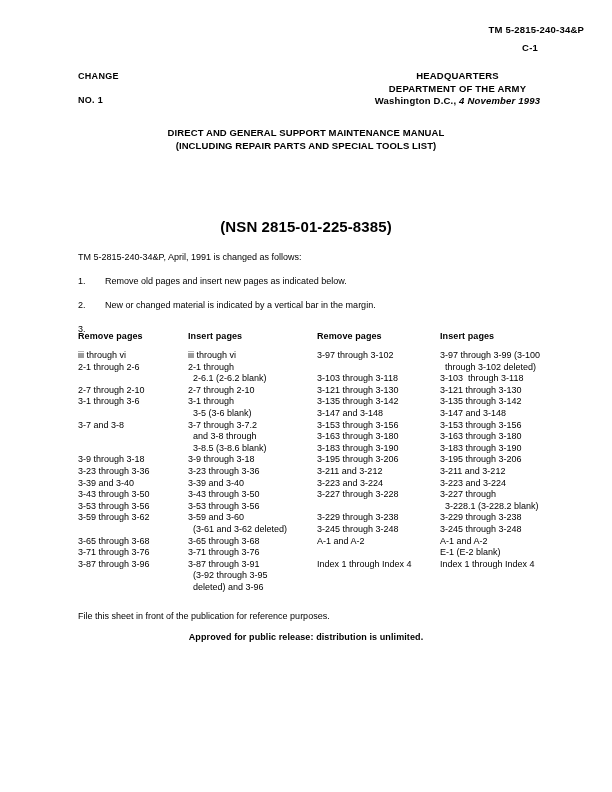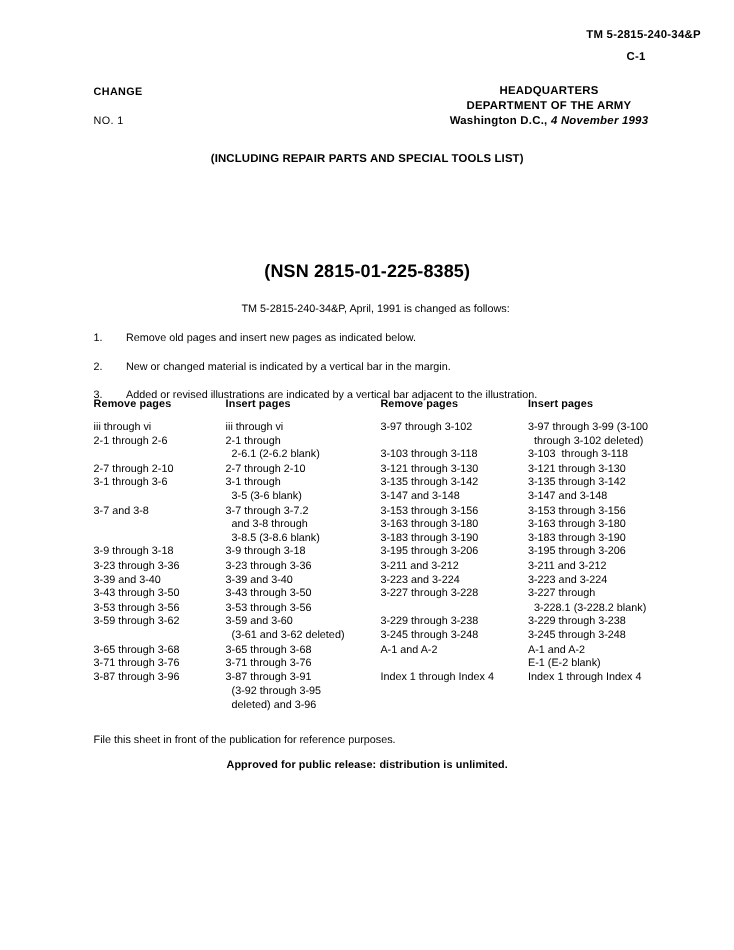--- a/index.html
+++ b/index.html
@@ -48,21 +48,21 @@
     top: 71px;
     font-size: 9px;
     font-weight: bold;
     letter-spacing: 0.3px;
   }
   .change-no {
     position: absolute;
     left: 78px;
     top: 95px;
     font-size: 9px;
-    font-weight: normal;
+    font-weight: bold;
     letter-spacing: 0.3px;
   }
 
   .hq-block {
     position: absolute;
     left: 330px;
     top: 70px;
     width: 255px;
     text-align: center;
     font-size: 9.5px;
@@ -112,21 +112,20 @@
   .intro {
     position: absolute;
     left: 78px;
     top: 252px;
     width: 470px;
     font-size: 9px;
     line-height: 11px;
   }
   .intro-lead {
     margin: 0 0 13px 0;
-    text-align: center;
   }
   .num-item {
     position: relative;
     margin: 0 0 13px 0;
     padding-left: 27px;
   }
   .num-item .num {
     position: absolute;
     left: 0;
     top: 0;
@@ -195,39 +194,39 @@
   <div class="change-label">CHANGE</div>
   <div class="change-no">NO. 1</div>
 
   <div class="hq-block">
     <div>HEADQUARTERS</div>
     <div>DEPARTMENT OF THE ARMY</div>
     <div><span>Washington D.C.,</span> <span class="date">4 November 1993</span></div>
   </div>
 
   <div class="doc-title">
+    <div>DIRECT AND GENERAL SUPPORT MAINTENANCE MANUAL</div>
     <div>(INCLUDING REPAIR PARTS AND SPECIAL TOOLS LIST)</div>
   </div>
 
 
   <div class="nsn">(NSN 2815-01-225-8385)</div>
 
   <div class="intro">
     <p class="intro-lead">TM 5-2815-240-34&amp;P, April, 1991 is changed as follows:</p>
     <p class="num-item">
       <span class="num">1.</span>
       <span>Remove old pages and insert new pages as indicated below.</span>
     </p>
     <p class="num-item">
       <span class="num">2.</span>
       <span>New or changed material is indicated by a vertical bar in the margin.</span>
     </p>
     <p class="num-item">
       <span class="num">3.</span>
-      <span>Added or revised illustrations are indicated by a vertical bar adjacent to the illustration.</span>
     </p>
   </div>
 
   <div class="table-head">
     <span class="th1">Remove pages</span>
     <span class="th2">Insert pages</span>
     <span class="th3">Remove pages</span>
     <span class="th4">Insert pages</span>
   </div>
 

